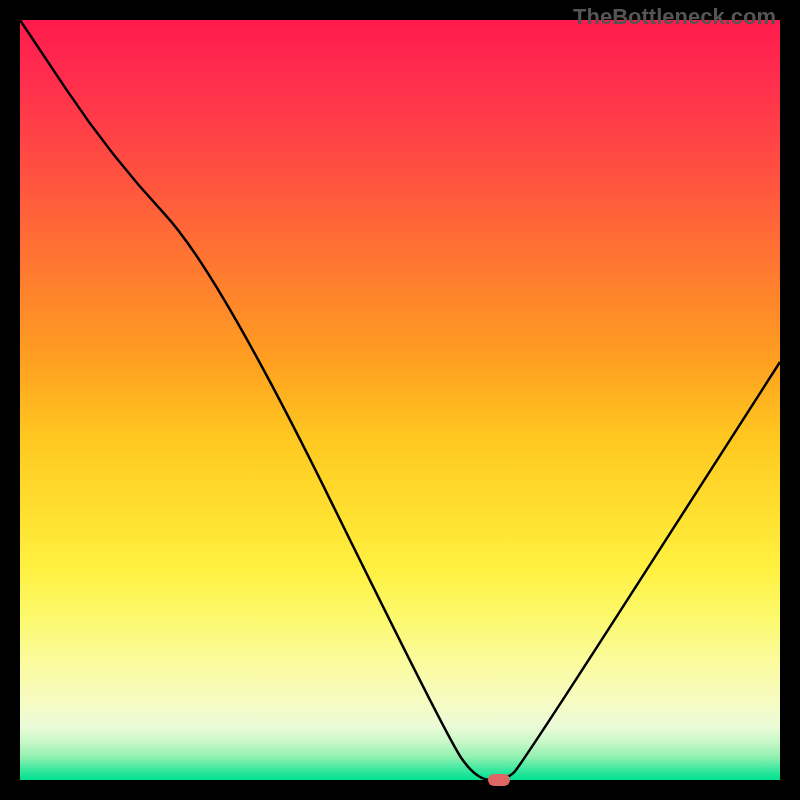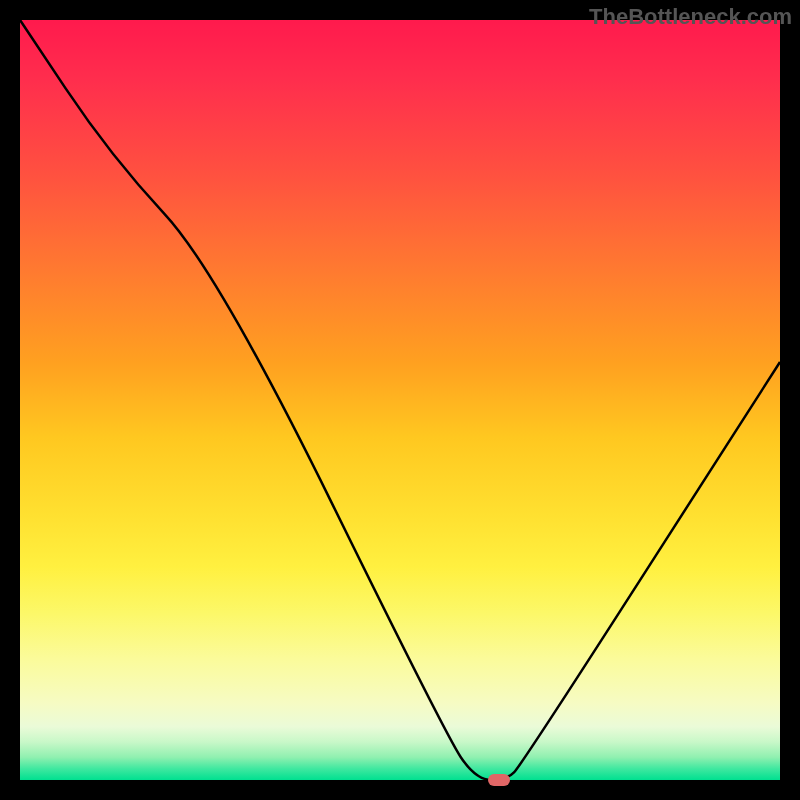--- a/index.html
+++ b/index.html
@@ -6,21 +6,21 @@
   body {
     width: 800px;
     height: 800px;
     background: #000;
     position: relative;
     font-family: Arial, sans-serif;
   }
   .watermark {
     position: absolute;
     top: 4px;
-    right: 8px;
+    right: 24px;
     color: #555;
     font-size: 22px;
     font-weight: bold;
     z-index: 10;
   }
   .plot-area {
     position: absolute;
     left: 20px;
     top: 20px;
     width: 760px;

